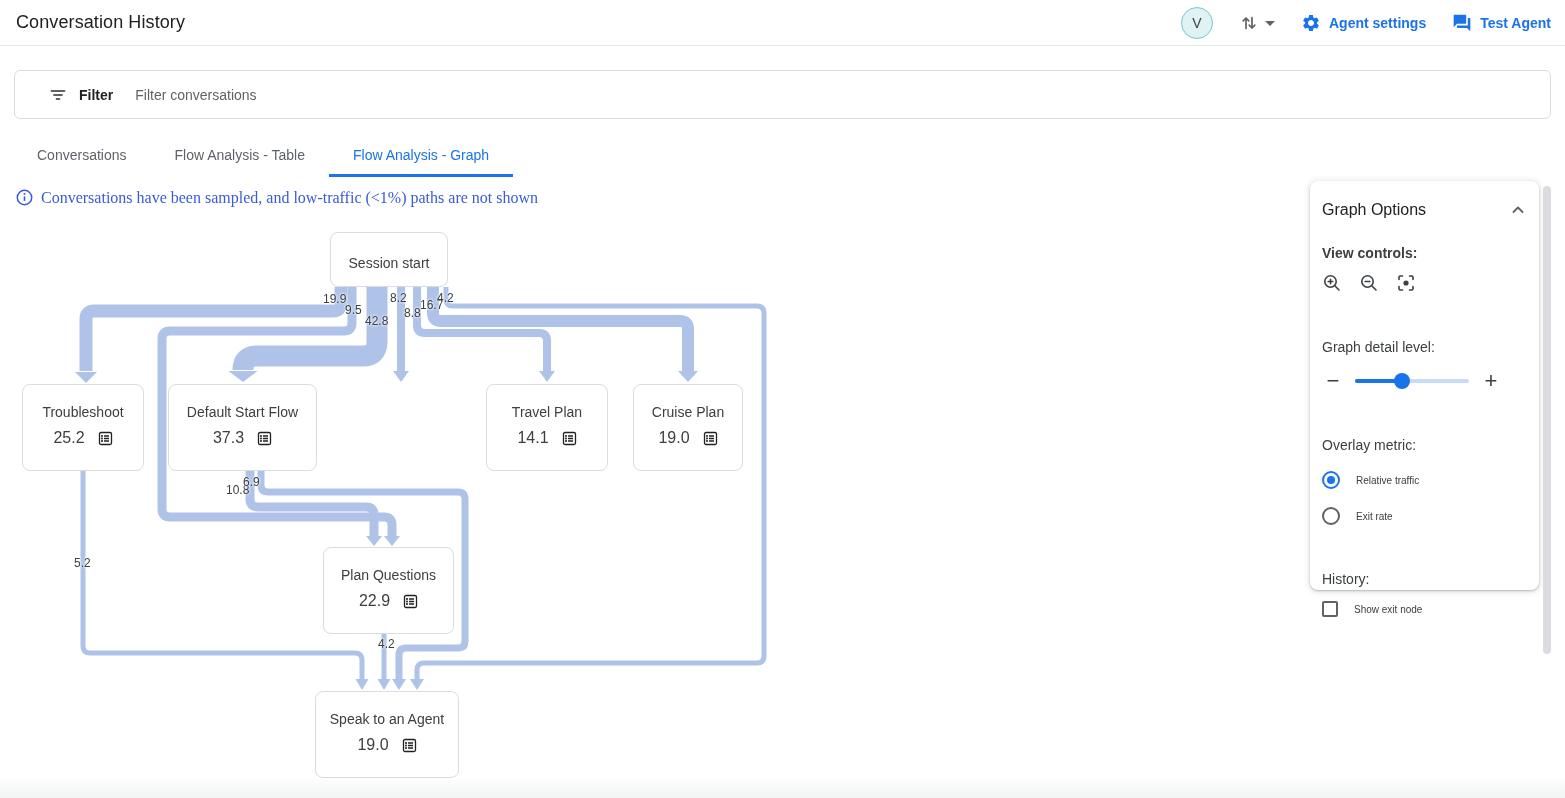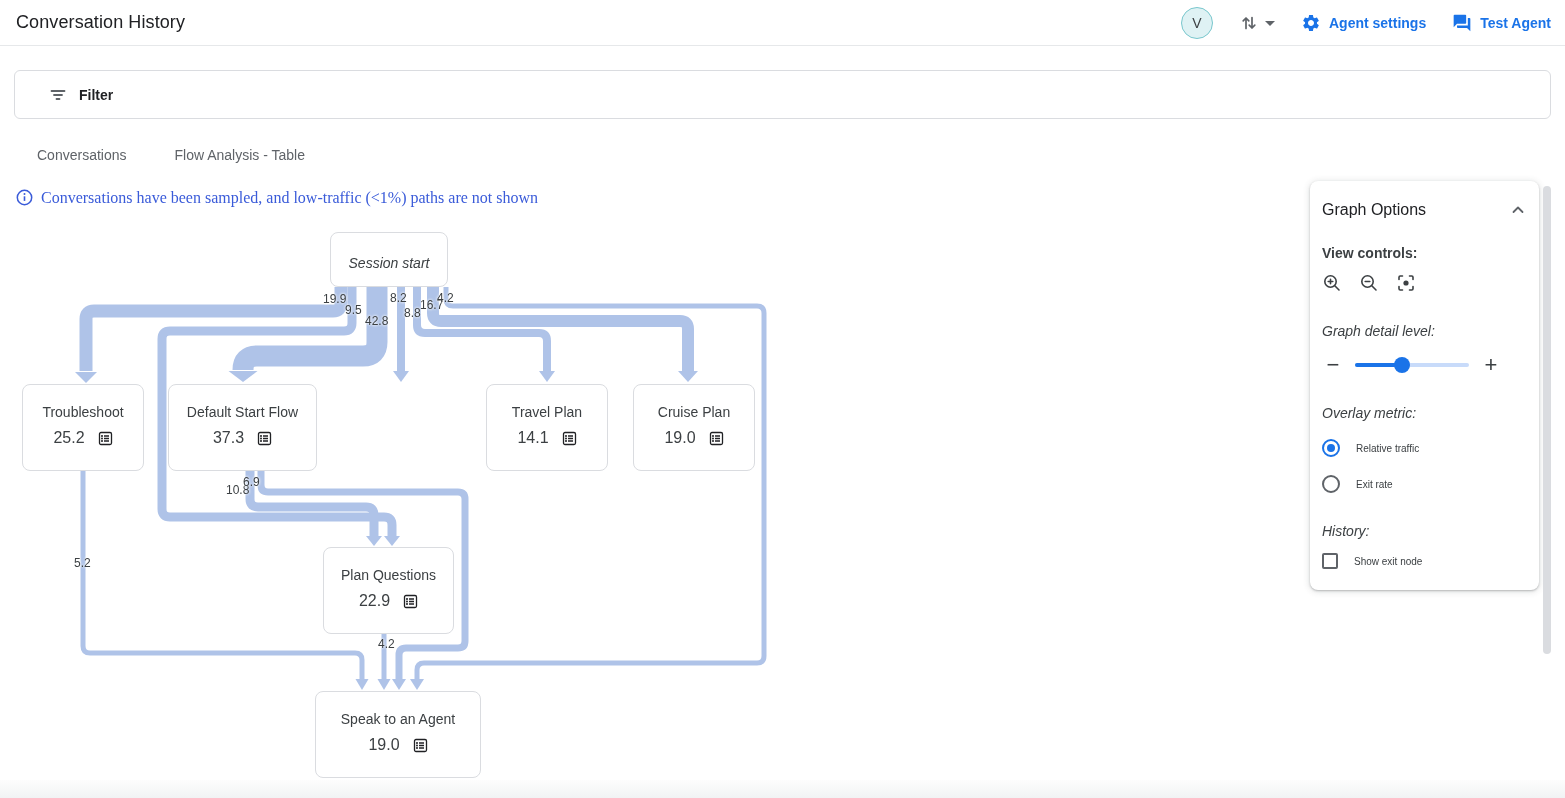--- a/index.html
+++ b/index.html
@@ -40,21 +40,21 @@
   .info-text { font-family:"Liberation Serif", serif; font-size:16px; color:#3a5bd9; }
 
   
   .graph-svg { position:absolute; left:0; top:0; width:1565px; height:798px; z-index:1; }
   .node { position:absolute; background:#fff; border:1px solid #dadce0; border-radius:8px;
     z-index:3; display:flex; flex-direction:column; align-items:center; cursor:pointer;}
   .node .ntitle { font-size:14px; color:#3c4043; margin-top:19px; white-space:nowrap;}
   .node .nrow { display:flex; align-items:center; gap:13px; margin-top:9px;}
   .node .nval { font-size:16px; color:#3c4043; }
   .node.start { justify-content:center; }
-  .node.start .ntitle { margin-top:6px;font-style:italic; }
+  .node.start .ntitle { margin-top:6px; }
   .elabel { position:absolute; font-size:12px; color:#3c4043; z-index:4; white-space:nowrap;
     text-shadow: 0 0 3px #fff, 0 0 3px #fff; }
 
   
   .panel { position:absolute; left:1310px; top:181px; width:229px; height:409px; background:#fff;
     border-radius:8px; box-shadow:0 1px 2px rgba(60,64,67,.3), 0 1px 6px 1px rgba(60,64,67,.15);
     z-index:10; padding:20px 12px; }
   .panel-title-row { display:flex; align-items:center; justify-content:space-between; }
   .panel-title { font-size:16px; color:#202124; }
   .sec-label { font-size:14px; color:#3c4043; }
@@ -65,21 +65,21 @@
   .track { position:relative; width:114px; height:4px; background:#c8dbfa; border-radius:2px; margin:0 11px;}
   .track-fill { position:absolute; left:0; top:0; height:4px; background:#1a73e8; border-radius:2px;}
   .thumb { position:absolute; top:-6px; width:16px; height:16px; border-radius:50%; background:#1a73e8; cursor:pointer;}
   .opt-row { display:flex; align-items:center; gap:16px; margin-top:18px; cursor:pointer;}
   .radio { width:18px; height:18px; border-radius:50%; border:2px solid #5f6368; position:relative; flex:none;}
   .radio.selected { border-color:#1a73e8; }
   .radio.selected::after { content:""; position:absolute; left:3px; top:3px; width:8px; height:8px;
     border-radius:50%; background:#1a73e8; }
   .checkbox { width:16px; height:16px; border:2px solid #5f6368; border-radius:2px; flex:none; }
   .opt-label { font-size:10px; color:#3c4043;text-align:center; }
-  .mt26 { margin-top:26px;font-weight:bold; } .mt30 { margin-top:30px;font-style:italic; }
+  .mt26 { margin-top:26px;font-weight:bold; } .mt30 { margin-top:46px; }
 
   .scrollbar { position:absolute; left:1543px; top:186px; width:8px; height:468px;
     background:#dadce0; border-radius:4px; z-index:11; cursor:pointer;}
   .bottom-strip { position:absolute; left:0; top:780px; width:100%; height:18px;
     background:linear-gradient(#fdfdfd,#f1f3f4); z-index:0;}
 </style>
 </head>
 <body>
 
 <div class="page">
@@ -118,25 +118,27 @@
     </div>
   </div>
 
   <div class="filterbar">
     <span class="ficon">
       <svg width="18" height="18" viewBox="0 0 18 18" fill="none" stroke="#5f6368" stroke-width="1.8" stroke-linecap="round">
         <path d="M2.5 5h13M5 9h8M7.5 13h3"></path>
       </svg>
     </span>
     <span class="flabel">Filter</span>
+    <input class="filter-input" type="text" placeholder="Filter conversations" style="">
   </div>
 
   <div class="tabs">
     <div class="tab">Conversations</div>
     <div class="tab">Flow Analysis - Table</div>
+    <div class="tab active">Flow Analysis - Graph</div>
   </div>
 
   <div class="info">
     <span style="display:flex">
       <svg width="17" height="17" viewBox="0 0 17 17" fill="none">
         <circle cx="8.5" cy="8.5" r="7.2" stroke="#3a5bd9" stroke-width="1.5"></circle>
         <rect x="7.7" y="7.3" width="1.6" height="4.6" fill="#3a5bd9"></rect>
         <circle cx="8.5" cy="5" r="1" fill="#3a5bd9"></circle>
       </svg>
     </span>
@@ -230,21 +232,21 @@
             <rect x="1.5" y="1.5" width="12" height="12" rx="1.5"></rect>
             <path d="M6 5h5M6 7.5h5M6 10h5"></path>
             <circle cx="4" cy="5" r="0.4" fill="#202124"></circle>
             <circle cx="4" cy="7.5" r="0.4" fill="#202124"></circle>
             <circle cx="4" cy="10" r="0.4" fill="#202124"></circle>
           </svg>
       </span>
     </div>
   </div>
 
-  <div class="node" style="left:633px;top:384px;width:122px;height:87px">
+  <div class="node" style="left:633px;top:384px;width:110px;height:87px">
     <div class="ntitle">Cruise Plan</div>
     <div class="nrow">
       <span class="nval">19.0</span>
       <span style="display:flex">
         <svg width="15" height="15" viewBox="0 0 15 15" fill="none" stroke="#202124" stroke-width="1.3">
             <rect x="1.5" y="1.5" width="12" height="12" rx="1.5"></rect>
             <path d="M6 5h5M6 7.5h5M6 10h5"></path>
             <circle cx="4" cy="5" r="0.4" fill="#202124"></circle>
             <circle cx="4" cy="7.5" r="0.4" fill="#202124"></circle>
             <circle cx="4" cy="10" r="0.4" fill="#202124"></circle>
@@ -262,21 +264,21 @@
             <rect x="1.5" y="1.5" width="12" height="12" rx="1.5"></rect>
             <path d="M6 5h5M6 7.5h5M6 10h5"></path>
             <circle cx="4" cy="5" r="0.4" fill="#202124"></circle>
             <circle cx="4" cy="7.5" r="0.4" fill="#202124"></circle>
             <circle cx="4" cy="10" r="0.4" fill="#202124"></circle>
           </svg>
       </span>
     </div>
   </div>
 
-  <div class="node" style="left:315px;top:691px;width:166px;height:87px">
+  <div class="node" style="left:315px;top:691px;width:144px;height:87px">
     <div class="ntitle">Speak to an Agent</div>
     <div class="nrow">
       <span class="nval">19.0</span>
       <span style="display:flex">
         <svg width="15" height="15" viewBox="0 0 15 15" fill="none" stroke="#202124" stroke-width="1.3">
             <rect x="1.5" y="1.5" width="12" height="12" rx="1.5"></rect>
             <path d="M6 5h5M6 7.5h5M6 10h5"></path>
             <circle cx="4" cy="5" r="0.4" fill="#202124"></circle>
             <circle cx="4" cy="7.5" r="0.4" fill="#202124"></circle>
             <circle cx="4" cy="10" r="0.4" fill="#202124"></circle>

